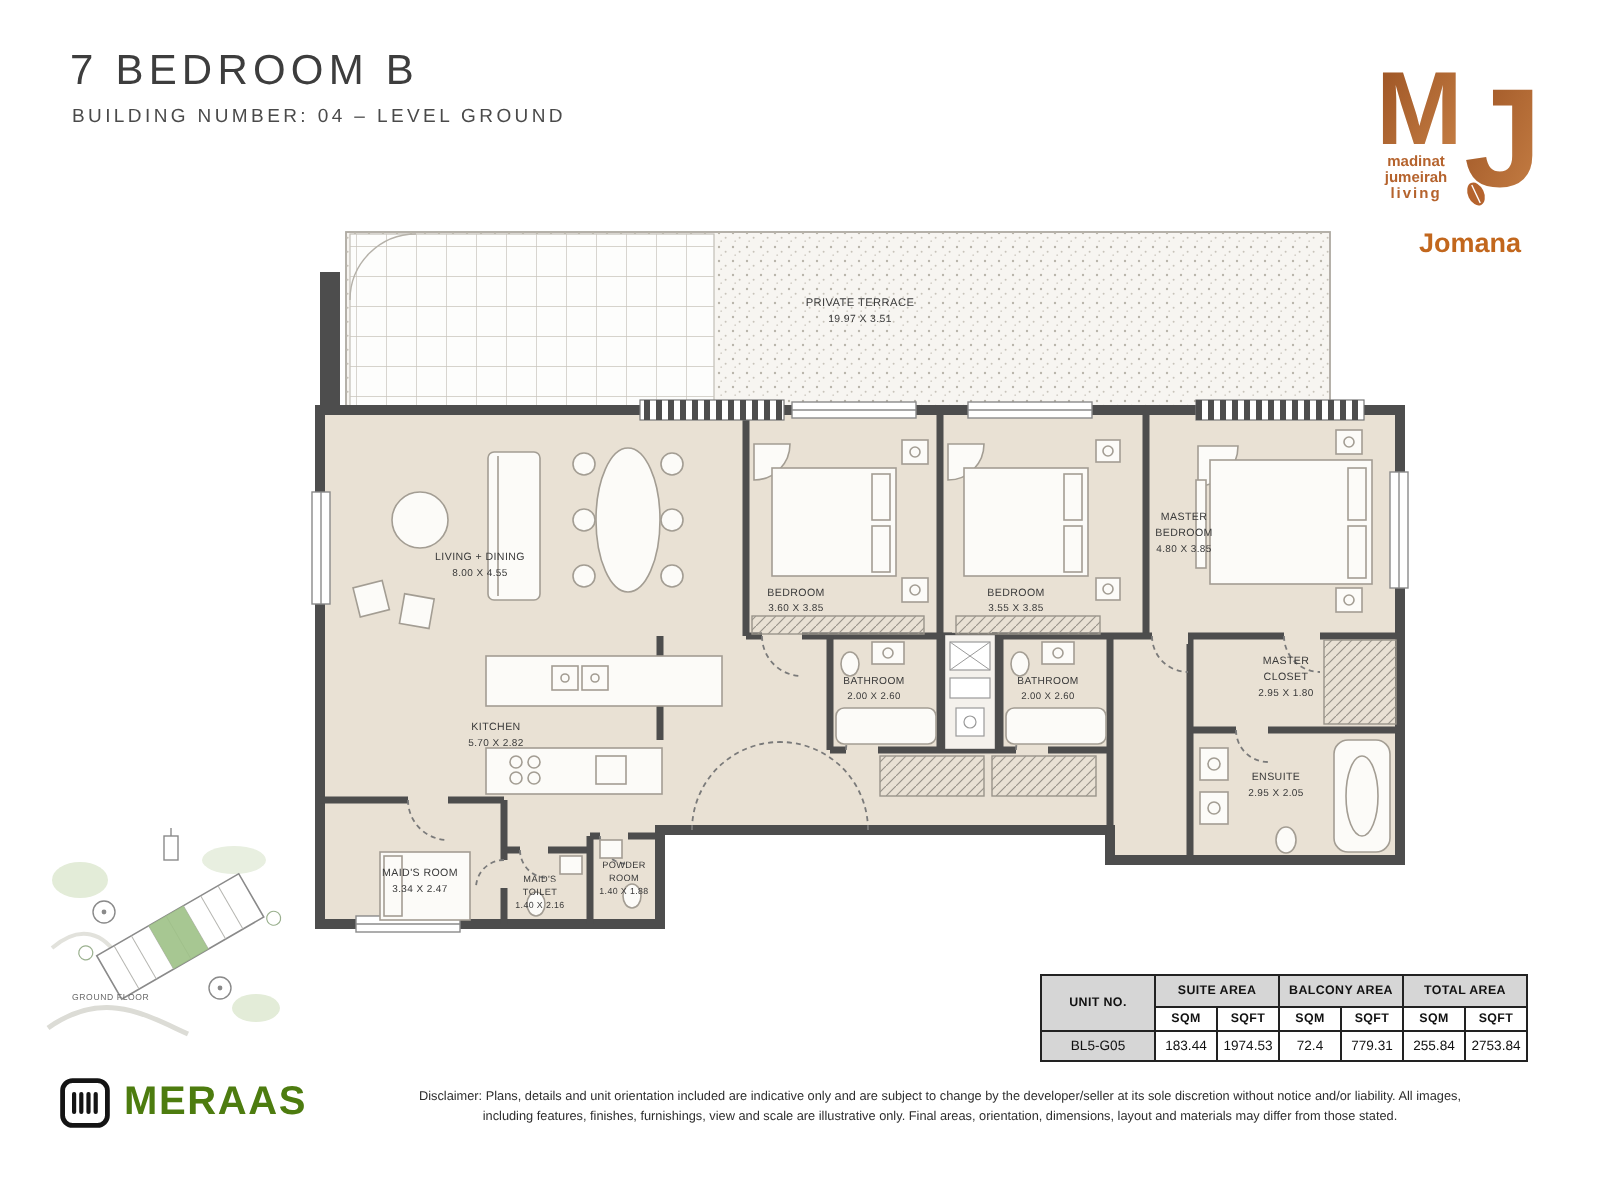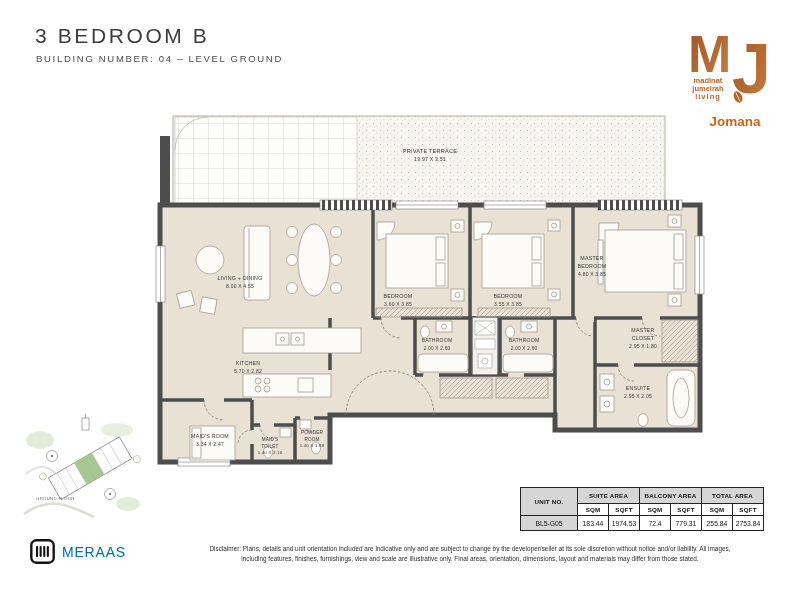--- a/index.html
+++ b/index.html
@@ -16,29 +16,29 @@
               table-layout:fixed;color:#111;}
   #area-table th,#area-table td{border:1px solid #222;padding:0;text-align:center;overflow:hidden;}
   #area-table th{font-size:6.2px;font-weight:bold;letter-spacing:.2px;}
   #area-table td{font-size:6.8px;}
   .shade{background:#d6d6d6;}
   .row-group{height:16px;}
   .row-sub{height:12px;}
   .row-data{height:15px;}
   
   #meraas{position:absolute;left:30px;top:539px;display:flex;align-items:center;gap:7px;}
-  #meraas-name{font-size:14px;font-weight:normal;letter-spacing:.8px;color:#0369a1;}
+  #meraas-name{font-size:20px;font-weight:bold;letter-spacing:.8px;color:#4d7c0f;}
   svg text{font-family:"Liberation Sans",sans-serif;}
 </style>
 </head>
 <body>
 
 <div id="page">
 
-  <div id="title">3 BEDROOM B</div>
+  <div id="title">7 BEDROOM B</div>
   <div id="subtitle">BUILDING NUMBER: 04 – LEVEL GROUND</div>
 
   <svg width="100" height="110" viewBox="0 0 100 110" style="position:absolute;left:688px;top:25px;">
     <defs>
       <linearGradient id="mjg" x1="0" y1="0" x2="1" y2="1">
         <stop offset="0" stop-color="#9a5122"></stop>
           <stop offset="1" stop-color="#c98247"></stop>
       </linearGradient>
     </defs>
     <g>

